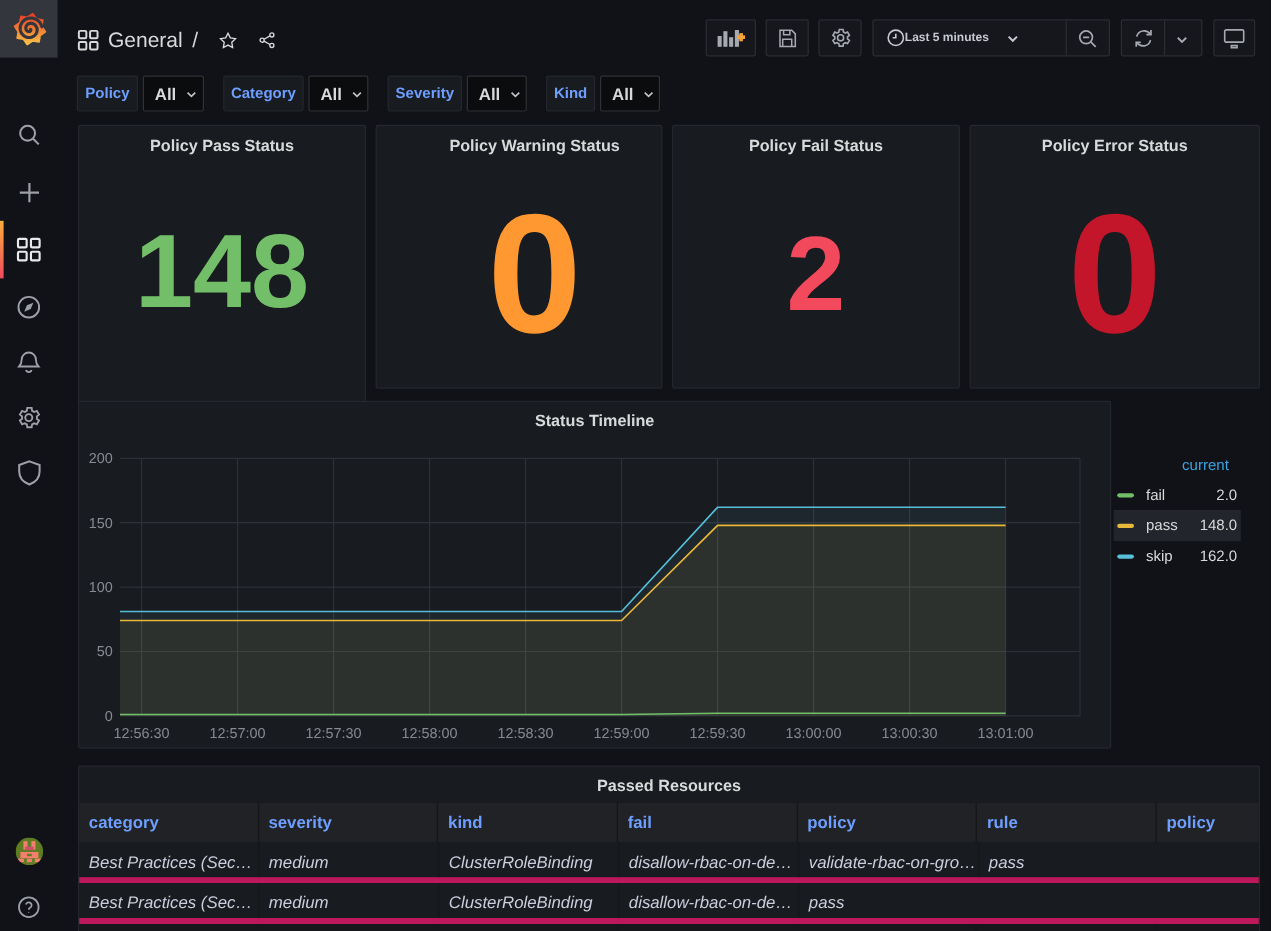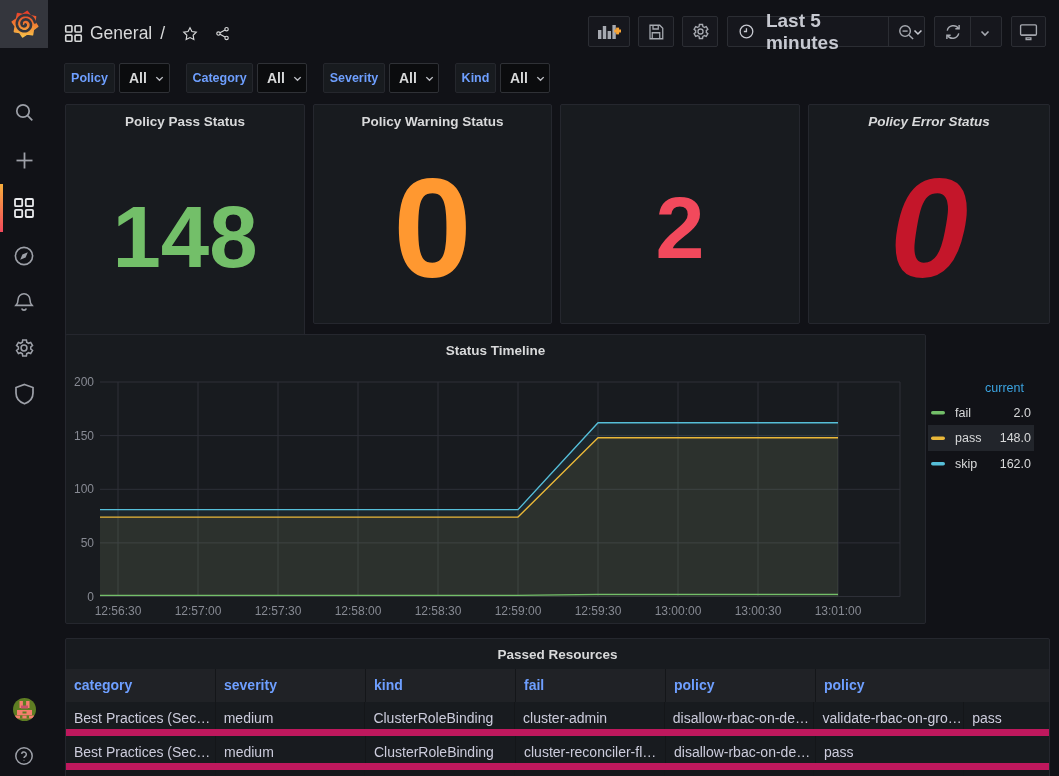--- a/index.html
+++ b/index.html
@@ -32,21 +32,21 @@
 .ptitle { position:absolute; width:100%; text-align:center; color:#d8d9da;
   font-size:13.5px; font-weight:700; }
 .bignum { position:absolute; width:100%; text-align:center; font-weight:700;
   line-height:1; }
 
 #thead { position:absolute; left:0; top:30px; right:0; height:33px; background:#202226;
   display:flex; }
 #thead .hc { color:#6e9fff; font-size:14px; font-weight:700; line-height:33px; padding-left:8px;
   border-right:1px solid #141619; }
 .trow { position:absolute; left:0; right:0; height:34px; display:flex; background:#181b1f;
-  border-bottom:7px solid #be185d; }
+  border-bottom:5px solid #be185d;font-style:italic; }
 .trow .tc { color:#ccccdc; font-size:14px; line-height:33px; padding-left:8px;
   border-right:1px solid #141619; white-space:nowrap; overflow:hidden; }
 .c0{width:150px}.c1{width:150px}.c2{width:150px}.c3{width:150px}.c4{width:150px}.c5{width:150px}.c6{width:85px;border-right:none!important}
 </style>
 </head>
 <body>
 <div id="app">
 
 <div id="sidebar">
   <div id="logo-sq">
@@ -181,21 +181,21 @@
   <svg width="19" height="19" viewBox="0 0 24 24" fill="none" stroke="#a6a9b0" stroke-width="1.7">
     <circle cx="12" cy="12" r="3.2"></circle>
     <path d="M19.4 12 a7.4 7.4 0 0 0 -0.1 -1.1 l2 -1.6 -2 -3.4 -2.4 1 a7.4 7.4 0 0 0 -1.9 -1.1 l-0.4 -2.6 h-4 l-0.4 2.6 a7.4 7.4 0 0 0 -1.9 1.1 l-2.4 -1 -2 3.4 2 1.6 a7.4 7.4 0 0 0 0 2.2 l-2 1.6 2 3.4 2.4 -1 a7.4 7.4 0 0 0 1.9 1.1 l0.4 2.6 h4 l0.4 -2.6 a7.4 7.4 0 0 0 1.9 -1.1 l2.4 1 2 -3.4 -2 -1.6 a7.4 7.4 0 0 0 0.1 -1.1 Z"></path>
   </svg>
 </div>
 <div class="tbtn" style="left:727px; width:198px; justify-content:flex-start; padding-left:11px;">
   <svg width="15" height="15" viewBox="0 0 16 16" fill="none" stroke="#c7c9d1" stroke-width="1.4">
     <circle cx="8" cy="8" r="6.8"></circle>
         <path d="M8 4.4 V8 H5.2"></path>
   </svg>
-  <span style="margin-left:12px; font-size:19px; font-weight:700; color:#c7c9d1;">Last 5 minutes</span>
+  <span style="margin-left:0; font-size:10px; font-weight:700; color:#c7c9d1;">Last 5 minutes</span>
   <svg style="margin-left:14px" width="12" height="12" viewBox="0 0 12 12" fill="none" stroke="#c7c9d1" stroke-width="1.6">
     <path d="M2.5 4.5 L6 8 L9.5 4.5"></path>
   </svg>
   <div style="position:absolute; right:35px; top:0; bottom:0; width:1px; background:#2b2d33;"></div>
   <svg style="position:absolute; right:9px; top:7px;" width="17" height="17" viewBox="0 0 18 18" fill="none" stroke="#a6a9b0" stroke-width="1.5">
     <circle cx="7.5" cy="7.5" r="5.6"></circle>
         <line x1="11.8" y1="11.8" x2="16" y2="16"></line>
         <line x1="4.8" y1="7.5" x2="10.2" y2="7.5"></line>
   </svg>
 </div>
@@ -231,30 +231,31 @@
 <div class="fval" style="left:389px; width:50px;">All <svg class="car" width="11" height="11" viewBox="0 0 12 12" fill="none" stroke="#c0c2c8" stroke-width="1.5">
         <path d="M2.5 4.5 L6 8 L9.5 4.5"></path>
       </svg></div>
 <div class="flabel" style="left:455px; width:41px;">Kind</div>
 <div class="fval" style="left:500px; width:50px;">All <svg class="car" width="11" height="11" viewBox="0 0 12 12" fill="none" stroke="#c0c2c8" stroke-width="1.5">
         <path d="M2.5 4.5 L6 8 L9.5 4.5"></path>
       </svg></div>
 
 <div class="panel" style="left:65px; top:104px; width:240px; height:271px;">
   <div class="ptitle" style="top:9px;">Policy Pass Status</div>
-  <div class="bignum" style="top:88px; font-size:87px; color:#73bf69;">148</div>
-</div>
-<div class="panel" style="left:313px; top:104px; width:239px; height:220px;">
+  <div class="bignum" style="top:78px; font-size:87px; color:#73bf69;">148</div>
+</div>
+<div class="panel" style="left:313px; top:104px; width:239px; height:220px;padding-left:13px;">
   <div class="ptitle" style="top:9px;">Policy Warning Status</div>
   <div class="bignum" style="top:53px; font-size:141px; color:#ff9830;">0</div>
 </div>
 <div class="panel" style="left:560px; top:104px; width:240px; height:220px;">
+  <div class="ptitle" style="top:9px;">Policy Fail Status</div>
   <div class="bignum" style="top:79px; font-size:88px; color:#f2495c;">2</div>
 </div>
-<div class="panel" style="left:808px; top:104px; width:242px; height:220px;font-style:italic;">
+<div class="panel" style="left:808px; top:104px; width:242px; height:220px;">
   <div class="ptitle" style="top:9px;">Policy Error Status</div>
   <div class="bignum" style="top:53px; font-size:141px; color:#c4162a;">0</div>
 </div>
 
 <div class="panel" style="left:65px; top:334px; width:861px; height:290px;">
   <div class="ptitle" style="top:8px;">Status Timeline</div>
   <svg class="abs" style="left:0; top:0;" width="985" height="290" viewBox="0 0 985 290">
 
     <g stroke="#2e3038" stroke-width="1">
       <line x1="34" y1="47" x2="834" y2="47"></line>
@@ -320,36 +321,35 @@
 </div>
 
 <div class="panel" style="left:65px; top:638px; width:985px; height:176px;">
   <div class="ptitle" style="top:8px;">Passed Resources</div>
   <div id="thead">
     <div class="hc c0">category</div>
         <div class="hc c1">severity</div>
         <div class="hc c2">kind</div>
     <div class="hc c3">fail</div>
         <div class="hc c4">policy</div>
+        <div class="hc c5">rule</div>
     <div class="hc c6">policy</div>
   </div>
   <div class="trow" style="top:63px;">
     <div class="tc c0">Best Practices (Sec…</div>
         <div class="tc c1">medium</div>
     <div class="tc c2">ClusterRoleBinding</div>
-        <div class="tc c3">cluster-admin</div>
     <div class="tc c4">disallow-rbac-on-de…</div>
         <div class="tc c5">validate-rbac-on-gro…</div>
     <div class="tc c6">pass</div>
   </div>
   <div class="trow" style="top:97px;">
     <div class="tc c0">Best Practices (Sec…</div>
         <div class="tc c1">medium</div>
     <div class="tc c2">ClusterRoleBinding</div>
-        <div class="tc c3">cluster-reconciler-fl…</div>
     <div class="tc c4">disallow-rbac-on-de…</div>
     <div class="tc c6">pass</div>
   </div>
   <div class="trow" style="top:131px; height:45px; background:#15171b;">
     <div class="tc c0"></div>
         <div class="tc c1"></div>
         <div class="tc c2"></div>
         <div class="tc c3"></div>
     <div class="tc c4"></div>
         <div class="tc c5"></div>

